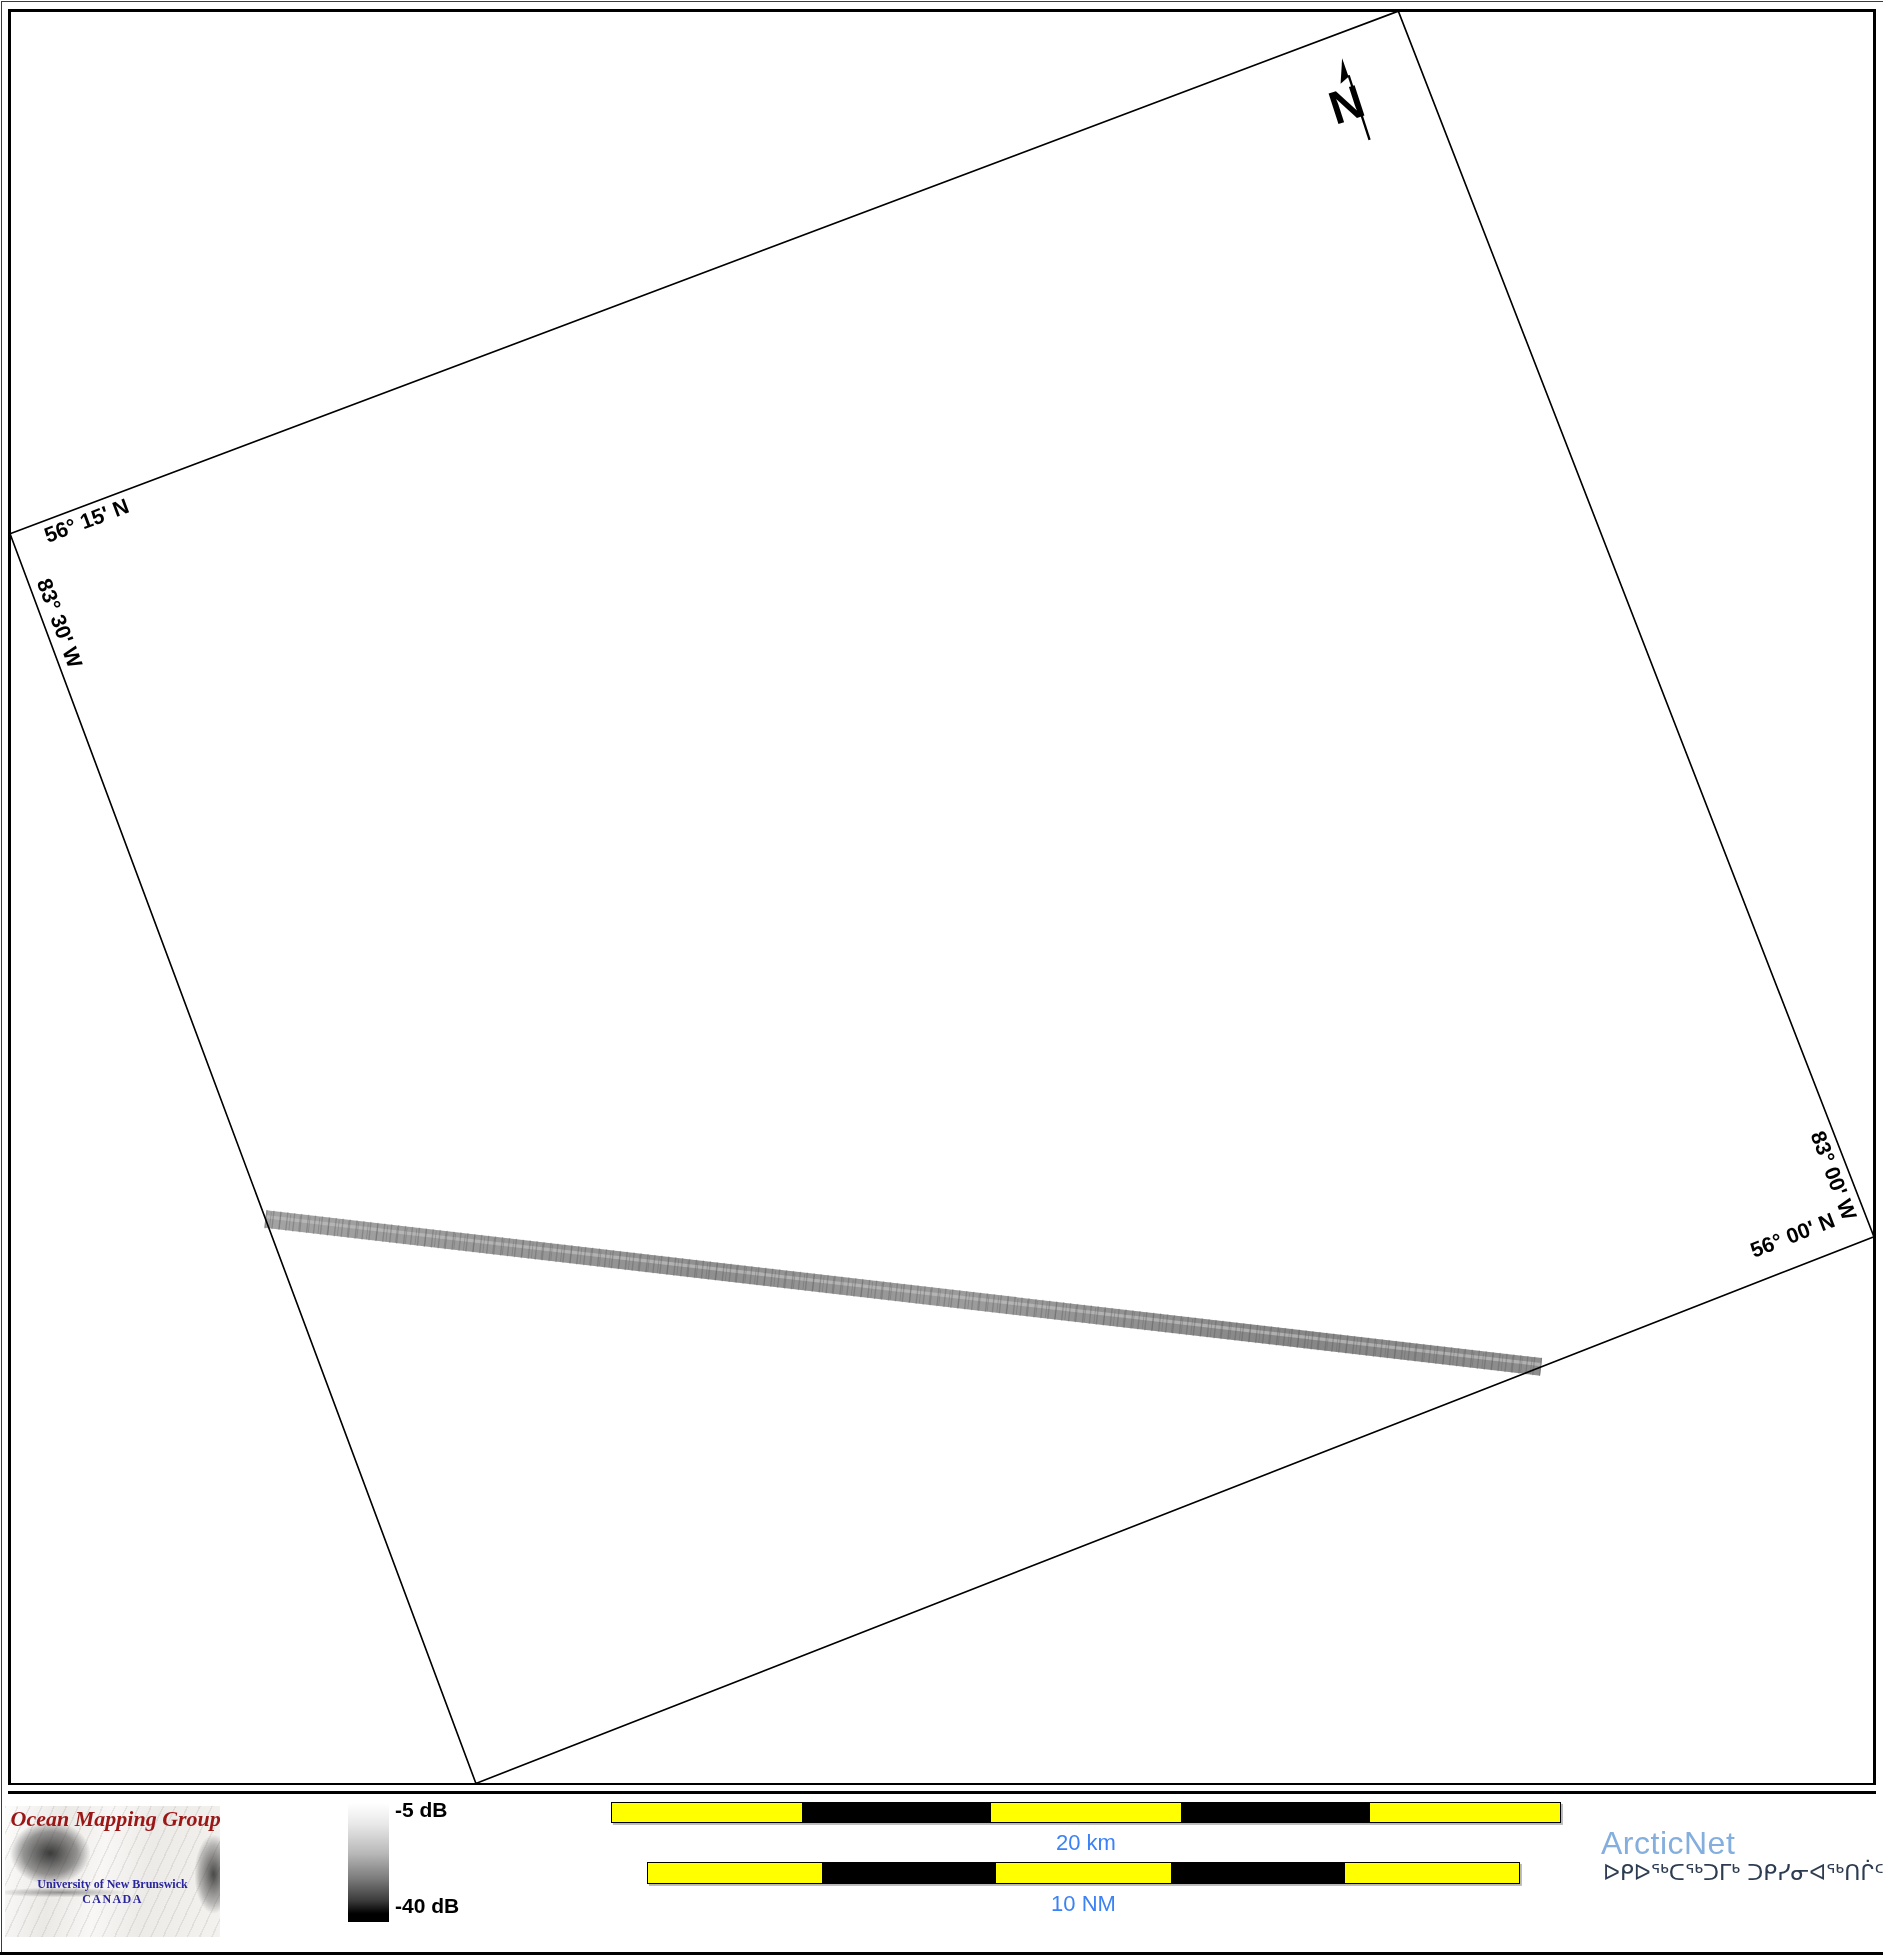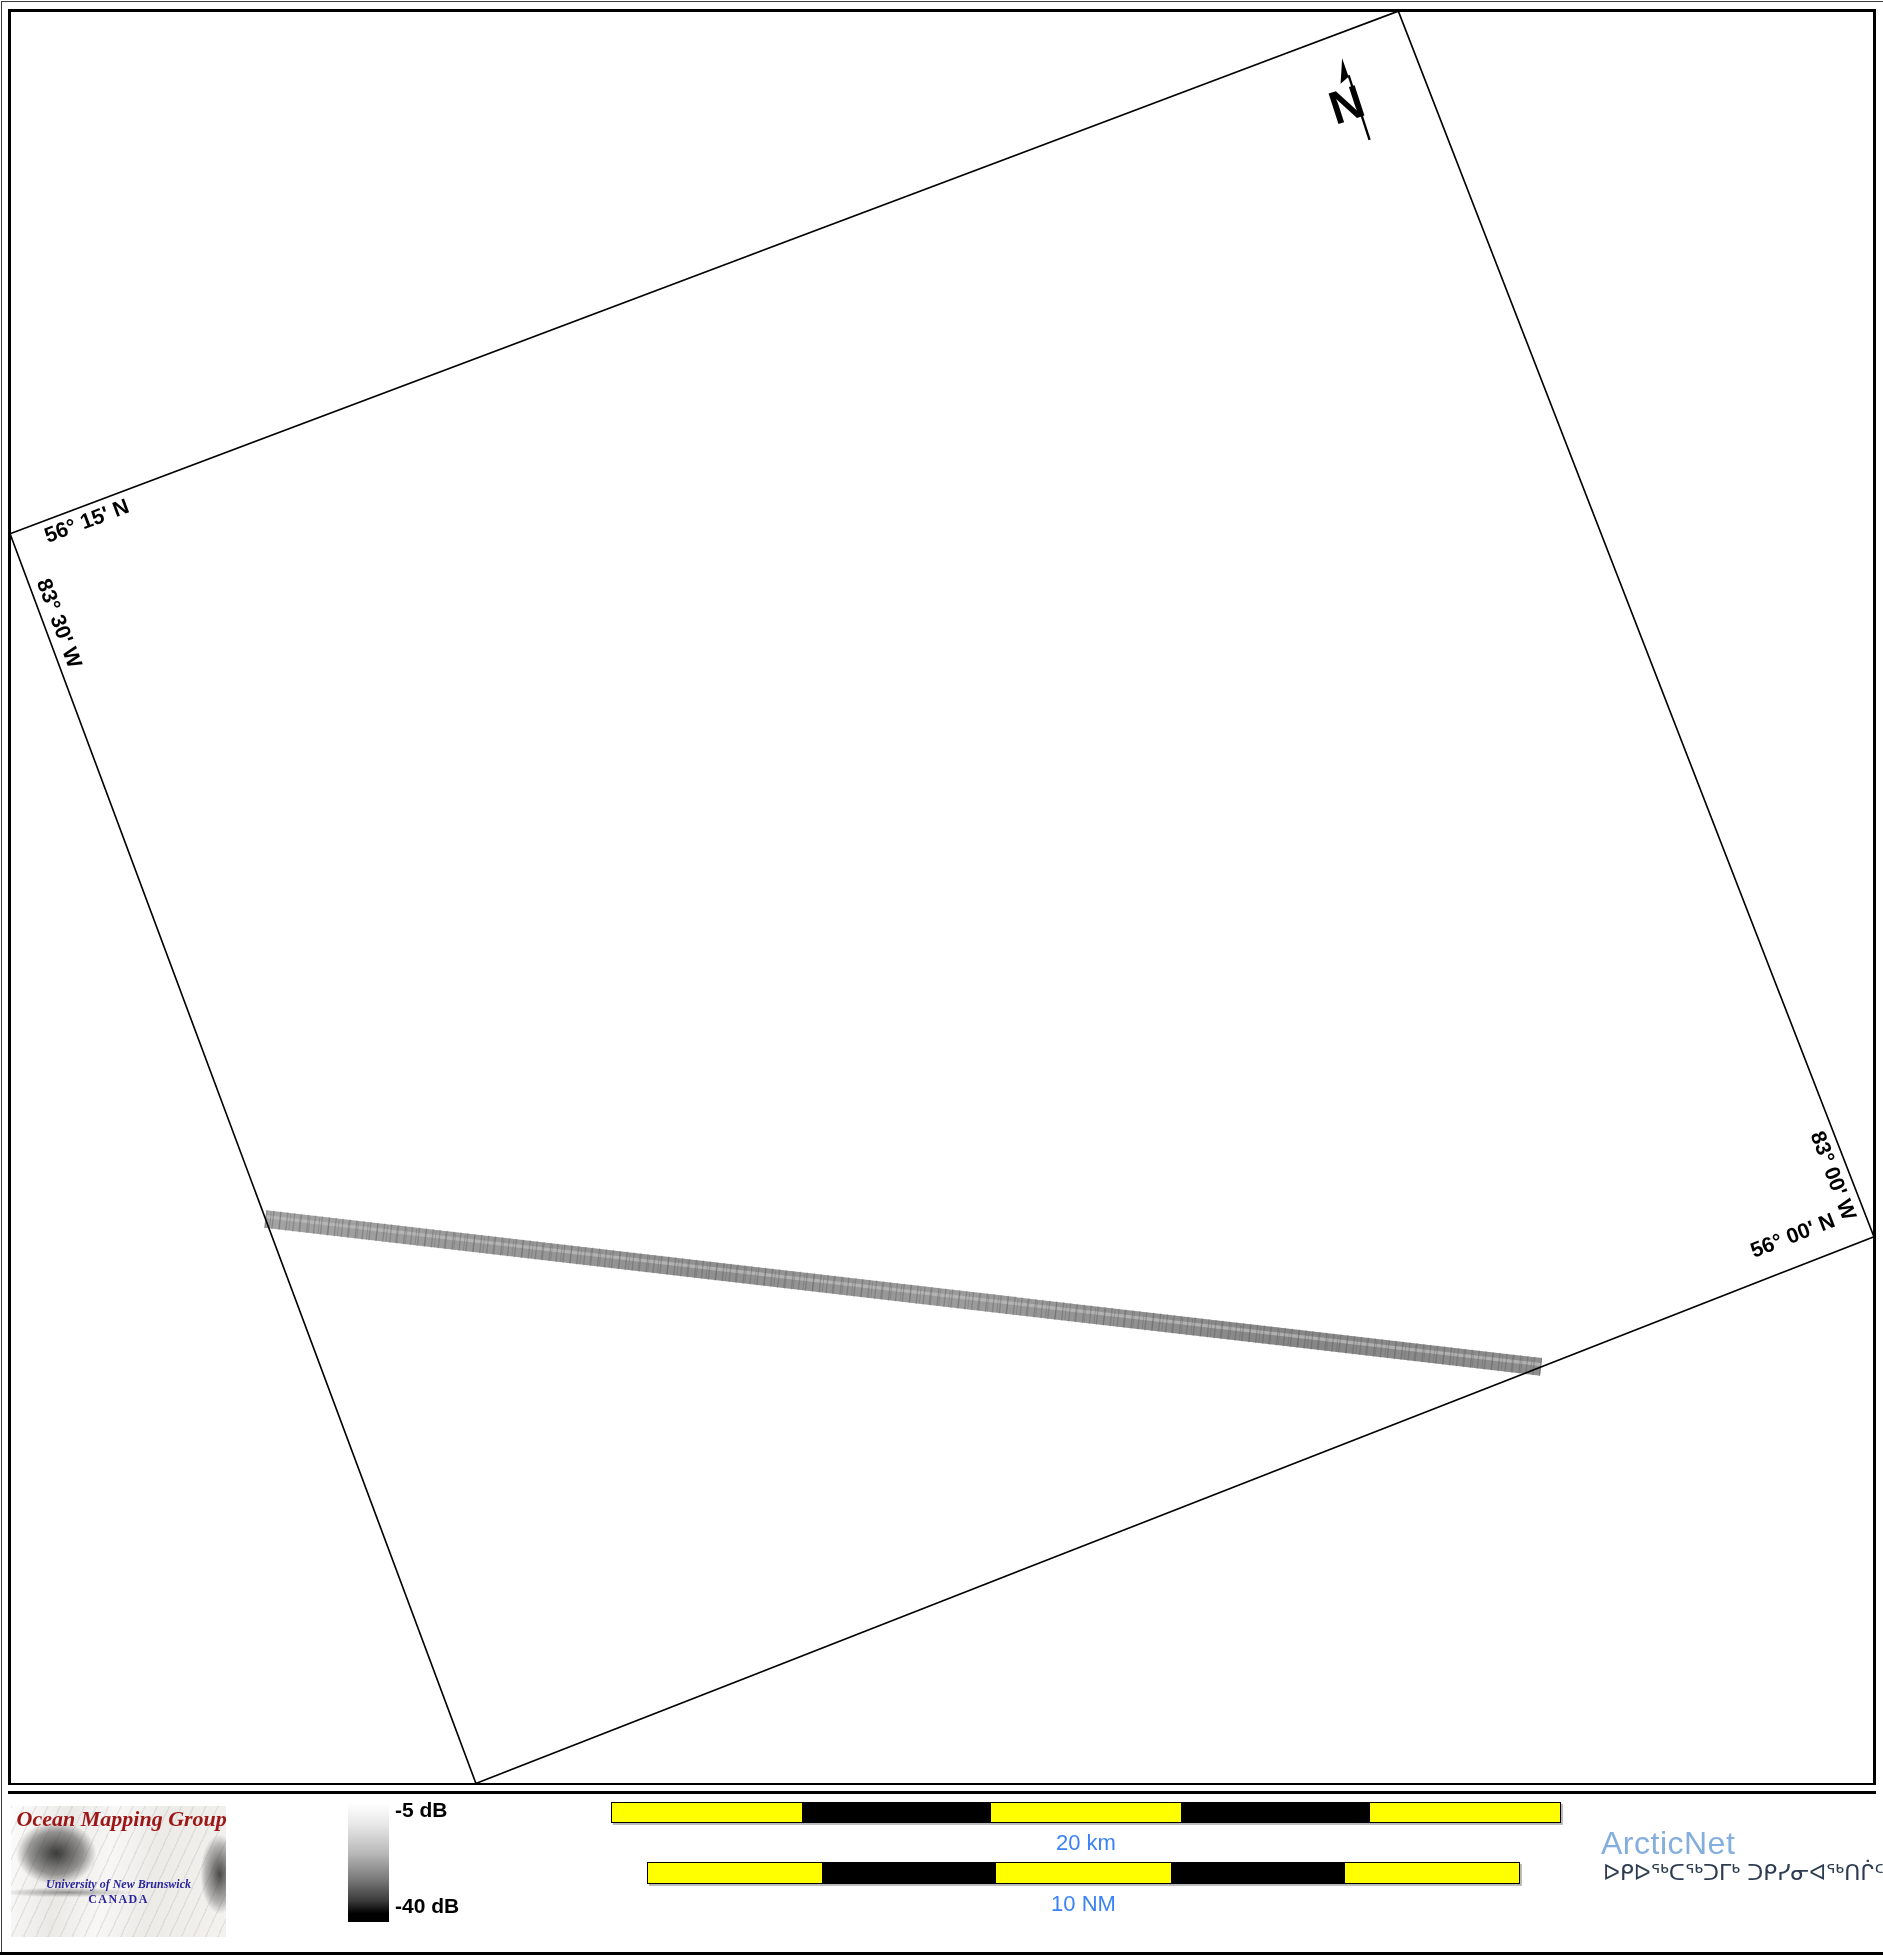--- a/index.html
+++ b/index.html
@@ -36,31 +36,31 @@
   .seg-k{background:#000000;}
   .sbar-label{position:absolute;text-align:center;font-size:22px;color:#3b82f6;white-space:nowrap;}
   .lbl-km{left:611px;width:950px;top:1830px;}
   .lbl-nm{left:647px;width:873px;top:1891px;}
 
   
   .caption{position:absolute;left:478px;top:1926px;font-size:25px;font-weight:500;color:#000;
            white-space:pre;}
 
   
-  .omg-logo{position:absolute;left:11px;top:1806px;width:215px;height:131px;overflow:hidden;
+  .omg-logo{position:absolute;left:5px;top:1806px;width:215px;height:131px;overflow:hidden;
     background:
       radial-gradient(ellipse 56px 44px at 21% 36%, rgba(35,35,35,.88), rgba(70,70,70,.55) 48%, rgba(120,120,120,0) 72%),
       radial-gradient(ellipse 88px 6.5px at 26% 66%, rgba(70,70,70,.55), rgba(120,120,120,0) 75%),
       radial-gradient(ellipse 25.6px 53px at 97% 52%, rgba(45,45,45,.85), rgba(90,90,90,.4) 55%, rgba(120,120,120,0) 75%),
       repeating-linear-gradient(115deg, rgba(125,120,112,.14) 0 1.4px, rgba(0,0,0,0) 1.4px 11px),
       linear-gradient(100deg,#fdfdfc,#ebe9e6 25%,#f8f7f5 45%,#edebe8 65%,#f4f2ef);}
   .omg-title{position:absolute;left:5.6px;top:0px;width:209px;font-family:"Liberation Serif",serif;
              font-style:italic;font-weight:bold;font-size:22px;color:#9b1616;white-space:nowrap;}
   .omg-univ{position:absolute;left:0;top:71px;width:100%;text-align:center;
-            font-family:"Liberation Serif",serif;font-weight:bold;font-size:12px;color:#29259e;font-style:italic;}
+            font-family:"Liberation Serif",serif;font-weight:bold;font-size:12px;color:#29259e;}
   .omg-country{position:absolute;left:0;top:86px;width:100%;text-align:center;letter-spacing:1.4px;
             font-family:"Liberation Serif",serif;font-weight:bold;font-size:12px;color:#29259e;}
 
   
   .arcticnet-name{position:absolute;left:1601px;top:1825px;width:279px;
                   font-size:32px;font-weight:400;color:#84aedd;letter-spacing:0.5px;}
   .arcticnet-syl{position:absolute;left:1603px;top:1860px;width:279px;text-align:center;
                  font-family:"DejaVu Sans",sans-serif;font-size:22px;color:#2d3c50;white-space:nowrap;}
 </style>
 </head>

